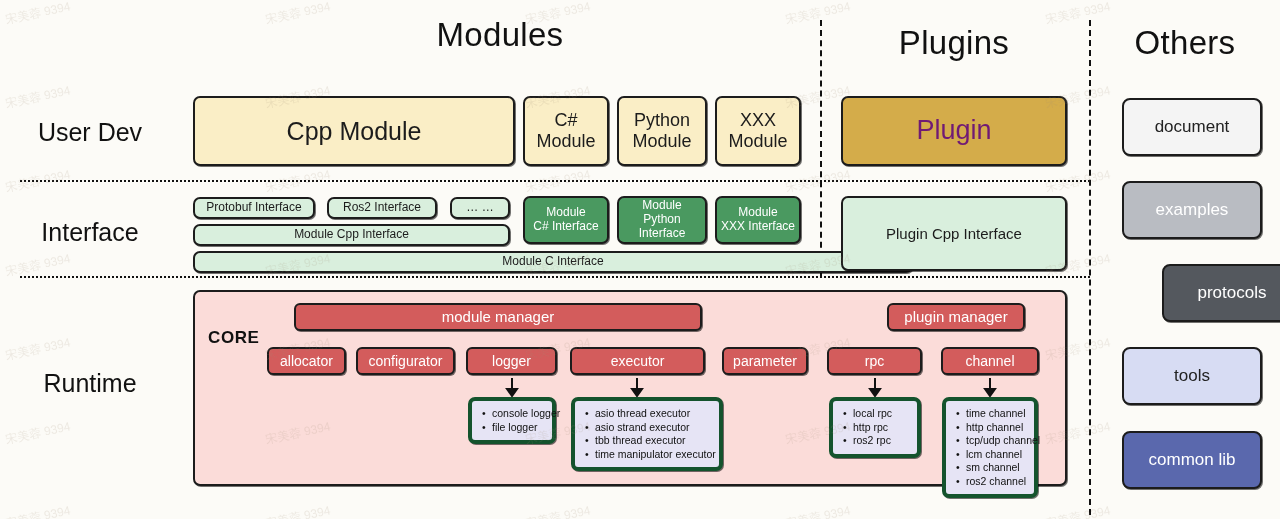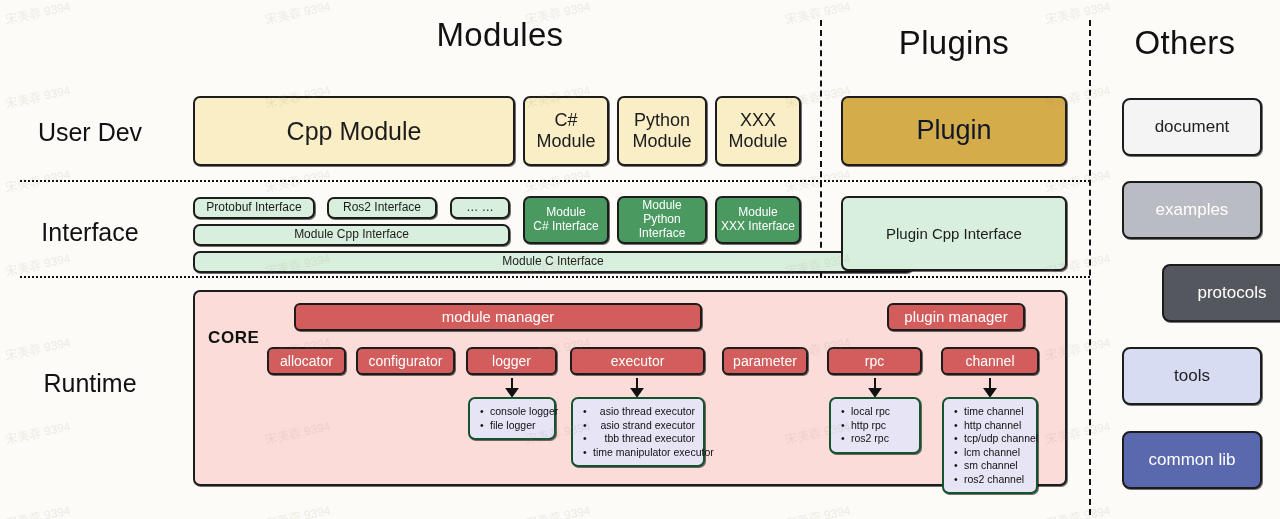--- a/index.html
+++ b/index.html
@@ -80,21 +80,21 @@
     height: 70px;
   }
   #mod-cpp    { left: 193px; width: 322px; }
   #mod-csharp { left: 523px; width: 86px;  font-size: 18px; }
   #mod-python { left: 617px; width: 90px;  font-size: 18px; }
   #mod-xxx    { left: 715px; width: 86px;  font-size: 18px; }
 
   #plugin-box {
     left: 841px; width: 226px; top: 96px; height: 70px;
     background: #d4ac4a;
-    color: #0f172a;
+    color: #701a75;
     font-size: 27px;
   }
 
   
   .iface-light {
     background: #d9efdd;
     font-size: 12px;
     height: 22px;
   }
   #if-protobuf { left: 193px; width: 122px; top: 197px; }
@@ -166,41 +166,41 @@
   .arrow svg { display: block; }
   #a-logger   { left: 505px; }
   #a-executor { left: 630px; }
   #a-rpc      { left: 868px; }
   #a-channel  { left: 983px; }
 
   
   .detail {
     position: absolute;
     background: #e6e4f5;
-    border: 2px solid #14532d;
+    border: 4px solid #14532d;
     border-radius: 7px;
     box-shadow: 1px 1px 0 rgba(0,0,0,0.55);
     padding: 6px 8px 6px 6px;
   }
   .detail ul { margin: 0; padding-left: 14px; list-style: none; }
   .detail li {
     font-size: 10.5px;
     line-height: 13.5px;
     color: #111;
     position: relative;
     white-space: nowrap;
   }
   .detail li::before {
     content: "•";
     position: absolute;
     left: -10px;
     color: #111;
   }
   #d-logger   { left: 468px; top: 397px; width: 88px; }
-  #d-executor { left: 571px; top: 397px; width: 134px; text-align: right; }
+  #d-executor { left: 571px; top: 397px; width: 152px; }
   #d-rpc      { left: 829px; top: 397px; width: 92px; }
   #d-channel  { left: 942px; top: 397px; width: 96px; }
 
   
   .other-box {
     left: 1122px;
     width: 140px;
     height: 58px;
     font-size: 17px;
     border-radius: 8px;

